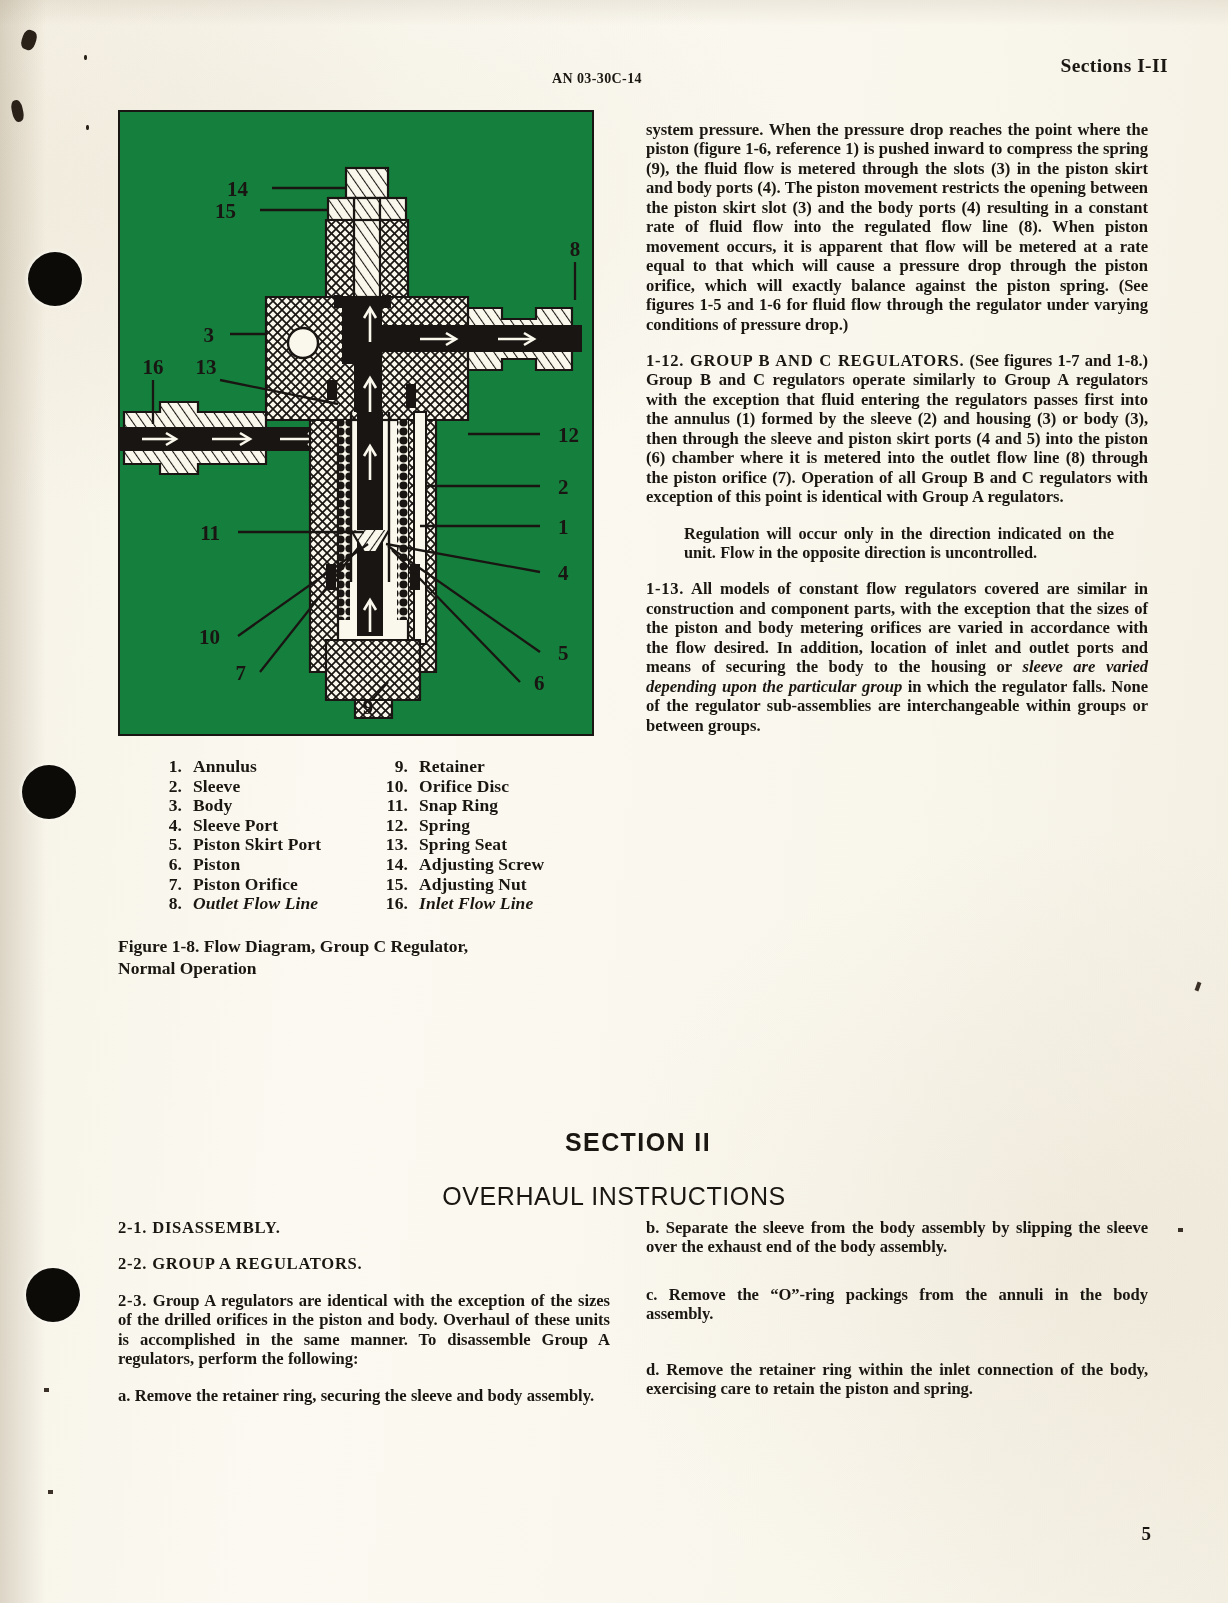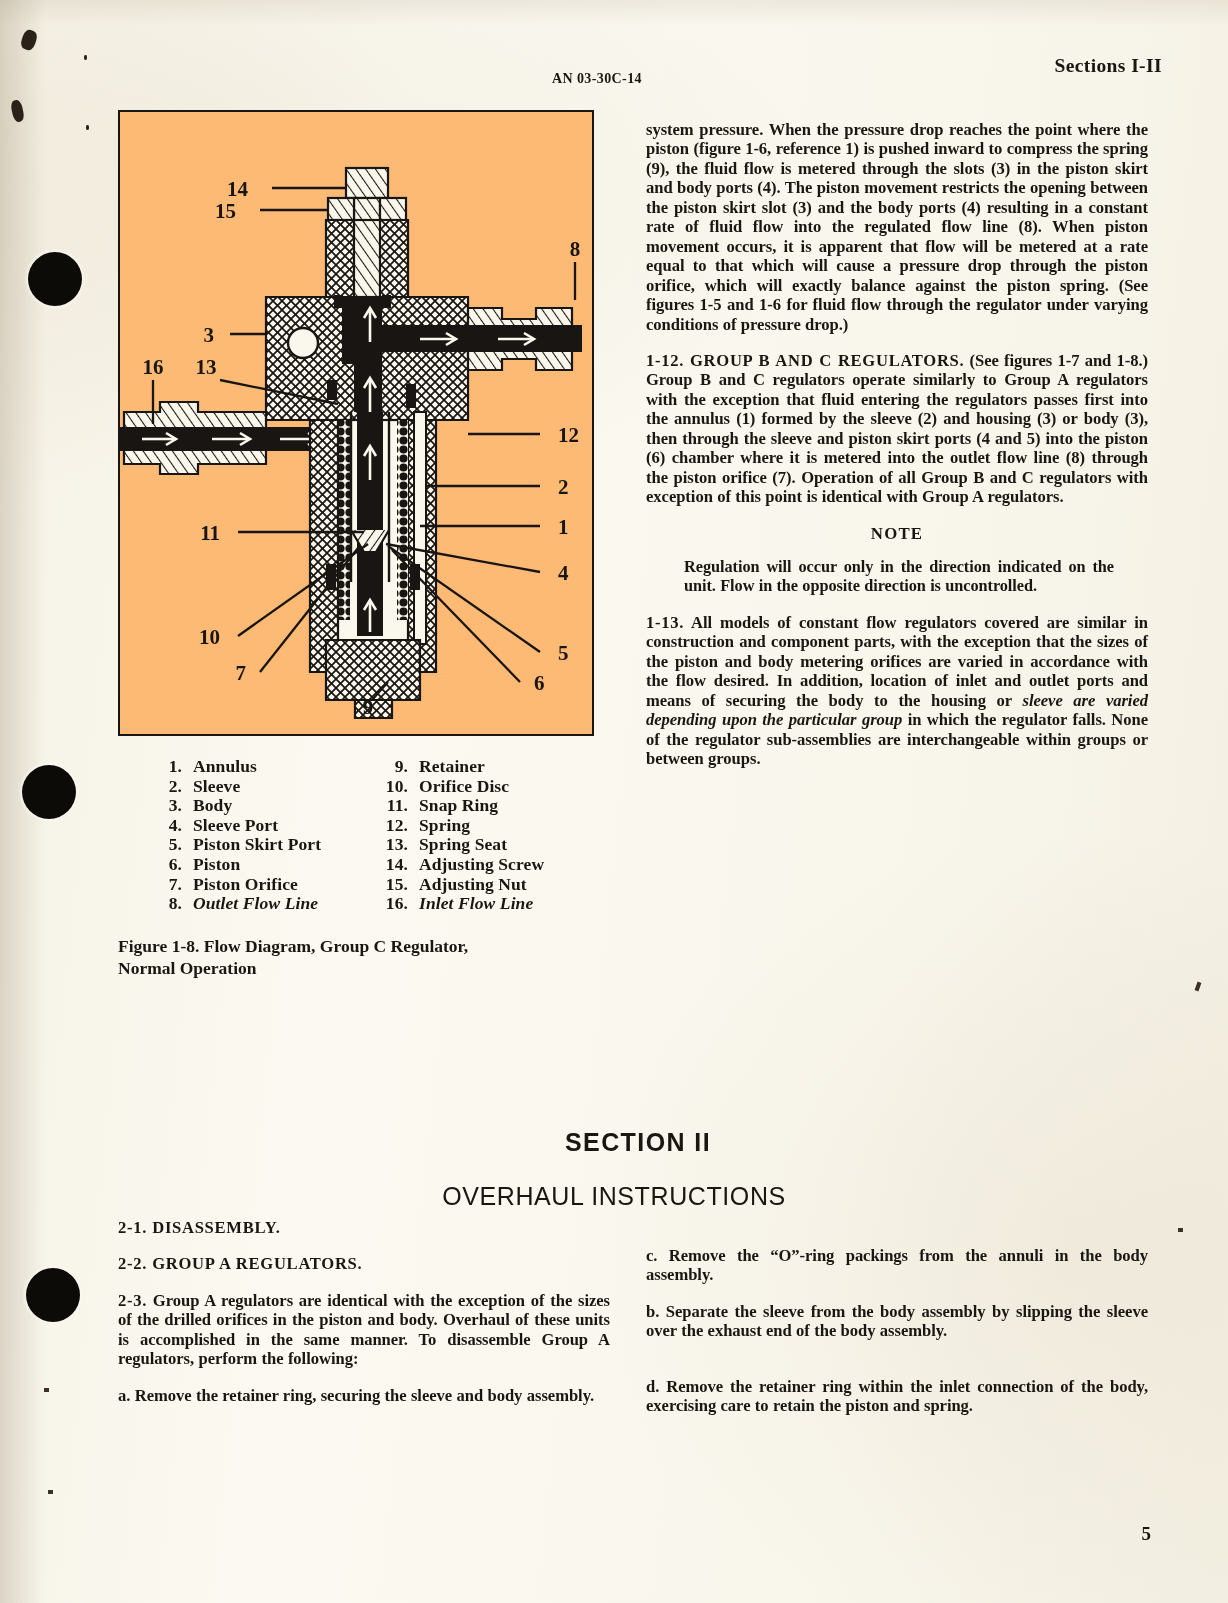--- a/index.html
+++ b/index.html
@@ -42,29 +42,29 @@
   
   .page-header{
     position:absolute;top:55px;left:0;width:1228px;height:26px;
   }
   .hdr-doc{
     position:absolute;left:552px;top:16px;
     font-family:"Liberation Serif", serif;
     font-weight:bold;font-size:14px;letter-spacing:.4px;
   }
   .hdr-sec{
-    position:absolute;right:66px;top:0;
+    position:absolute;right:60px;top:0;
     font-family:"Liberation Serif", serif;
     font-weight:bold;font-size:19.5px;letter-spacing:.4px;
   }
 
   
   .figure-box{
     position:absolute;left:118px;top:110px;width:472px;height:622px;
-    border:2.5px solid #191512;background:#fdba74;
+    border:2.5px solid #191512;background:#15803d;
   }
   .fig-svg{display:block;width:100%;height:100%;}
 
   
   .legend{
     position:absolute;left:150px;top:757px;width:430px;
     font-size:17.5px;font-weight:bold;line-height:19.6px;
     letter-spacing:.1px;
   }
   .legend-col{position:absolute;top:0;}
@@ -367,37 +367,36 @@
 <div class="fig-caption">
   <span>Figure 1-8.  Flow Diagram, Group C Regulator,</span><br>
   <span>Normal Operation</span>
 </div>
 
 <div class="col" id="col-right-top">
   <p>system pressure.  When the pressure drop reaches the point where the piston (figure 1-6, reference 1) is pushed inward to compress the spring (9), the fluid flow is metered through the slots (3) in the piston skirt and body ports (4).  The piston movement restricts the opening between the piston skirt slot (3) and the body ports (4) resulting in a constant rate of fluid flow into the regulated flow line (8).  When piston movement occurs, it is apparent that flow will be metered at a rate equal to that which will cause a pressure drop through the piston orifice, which will exactly balance against the piston spring.  (See figures 1-5 and 1-6 for fluid flow through the regulator under varying conditions of pressure drop.)</p>
 
   <p><span class="para-head">1-12.  GROUP B AND C REGULATORS.</span><span> (See figures 1-7 and 1-8.)  Group B and C regulators operate similarly to Group A regulators with the exception that fluid entering the regulators passes first into the annulus (1) formed by the sleeve (2) and housing (3) or body (3), then through the sleeve and piston skirt ports (4 and 5) into the piston (6) chamber where it is metered into the outlet flow line (8) through the piston orifice (7).  Operation of all Group B and C regulators with exception of this point is identical with Group A regulators.</span></p>
 
-  <div class="note-head">NOTE</div>
   <div class="note-body">Regulation will occur only in the direction indicated on the unit.  Flow in the opposite direction is uncontrolled.</div>
 
   <p><span class="para-head">1-13.</span><span> All models of constant flow regulators covered are similar in construction and component parts, with the exception that the sizes of the piston and body metering orifices are varied in accordance with the flow desired.  In addition, location of inlet and outlet ports and means of securing the body to the housing or </span><span class="ital">sleeve are varied depending upon the particular group</span><span> in which the regulator falls.  None of the regulator sub-assemblies are interchangeable within groups or between groups.</span></p>
 </div>
 
 <div class="section-banner">
   <span class="s1">SECTION  II</span>
   <span class="s2">OVERHAUL INSTRUCTIONS</span>
 </div>
 
 <div class="col" id="col-left-bottom">
   <p class="para-head">2-1.  DISASSEMBLY.</p>
   <p class="para-head">2-2.  GROUP A REGULATORS.</p>
   <p><span class="para-head">2-3.</span><span>  Group A regulators are identical with the exception of the sizes of the drilled orifices in the piston and body.  Overhaul of these units is accomplished in the same manner.  To disassemble Group A regulators, perform the following:</span></p>
   <p>a.  Remove the retainer ring, securing the sleeve and body assembly.</p>
 </div>
 
 <div class="col" id="col-right-bottom">
+  <p>b.  Separate the sleeve from the body assembly by slipping the sleeve over the exhaust end of the body assembly.</p>
   <p style="margin-top:28px">c.  Remove the “O”-ring packings from the annuli in the body assembly.</p>
-  <p>b.  Separate the sleeve from the body assembly by slipping the sleeve over the exhaust end of the body assembly.</p>
   <p style="margin-top:36px">d.  Remove the retainer ring within the inlet connection of the body, exercising care to retain the piston and spring.</p>
 </div>
 
 <div class="page-num">5</div>
 
 </body></html>

